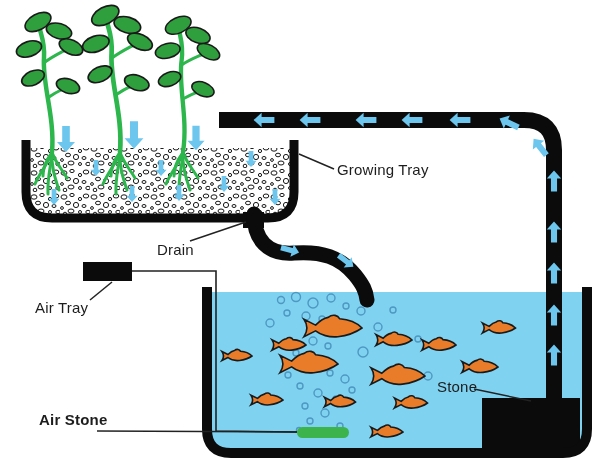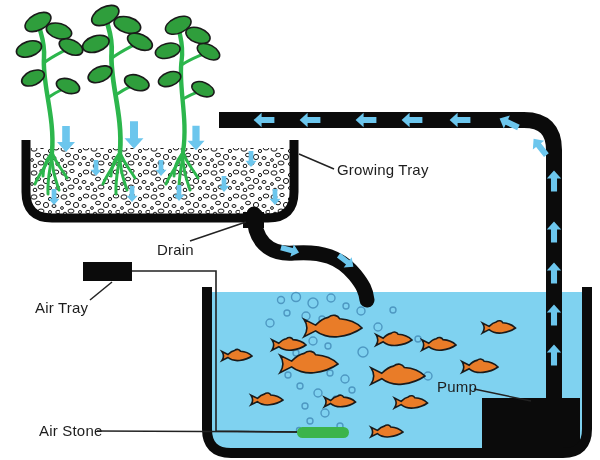--- a/index.html
+++ b/index.html
@@ -197,15 +197,15 @@
         <line x1="97" y1="431" x2="297" y2="432" class="leader"></line>
         <line x1="474" y1="389" x2="531" y2="401" class="leader"></line>
       </g>
 
     <rect class="solid-black" x="83" y="262" width="49" height="19"></rect>
   </svg>
 
   <div class="label" style="left:337px;top:161px;">Growing Tray</div>
   <div class="label" style="left:157px;top:233px;margin-top:8px;">Drain</div>
   <div class="label" style="left:35px;top:299px;">Air Tray</div>
-  <div class="label" style="left:39px;top:422px;">Air Stone</div>
-  <div class="label" style="left:437px;top:378px;">Pump</div>
+  <div class="label" style="left:39px;top:411px;font-weight:bold;">Air Stone</div>
+  <div class="label" style="left:437px;top:378px;">Stone</div>
 </div>
 
 </body></html>

